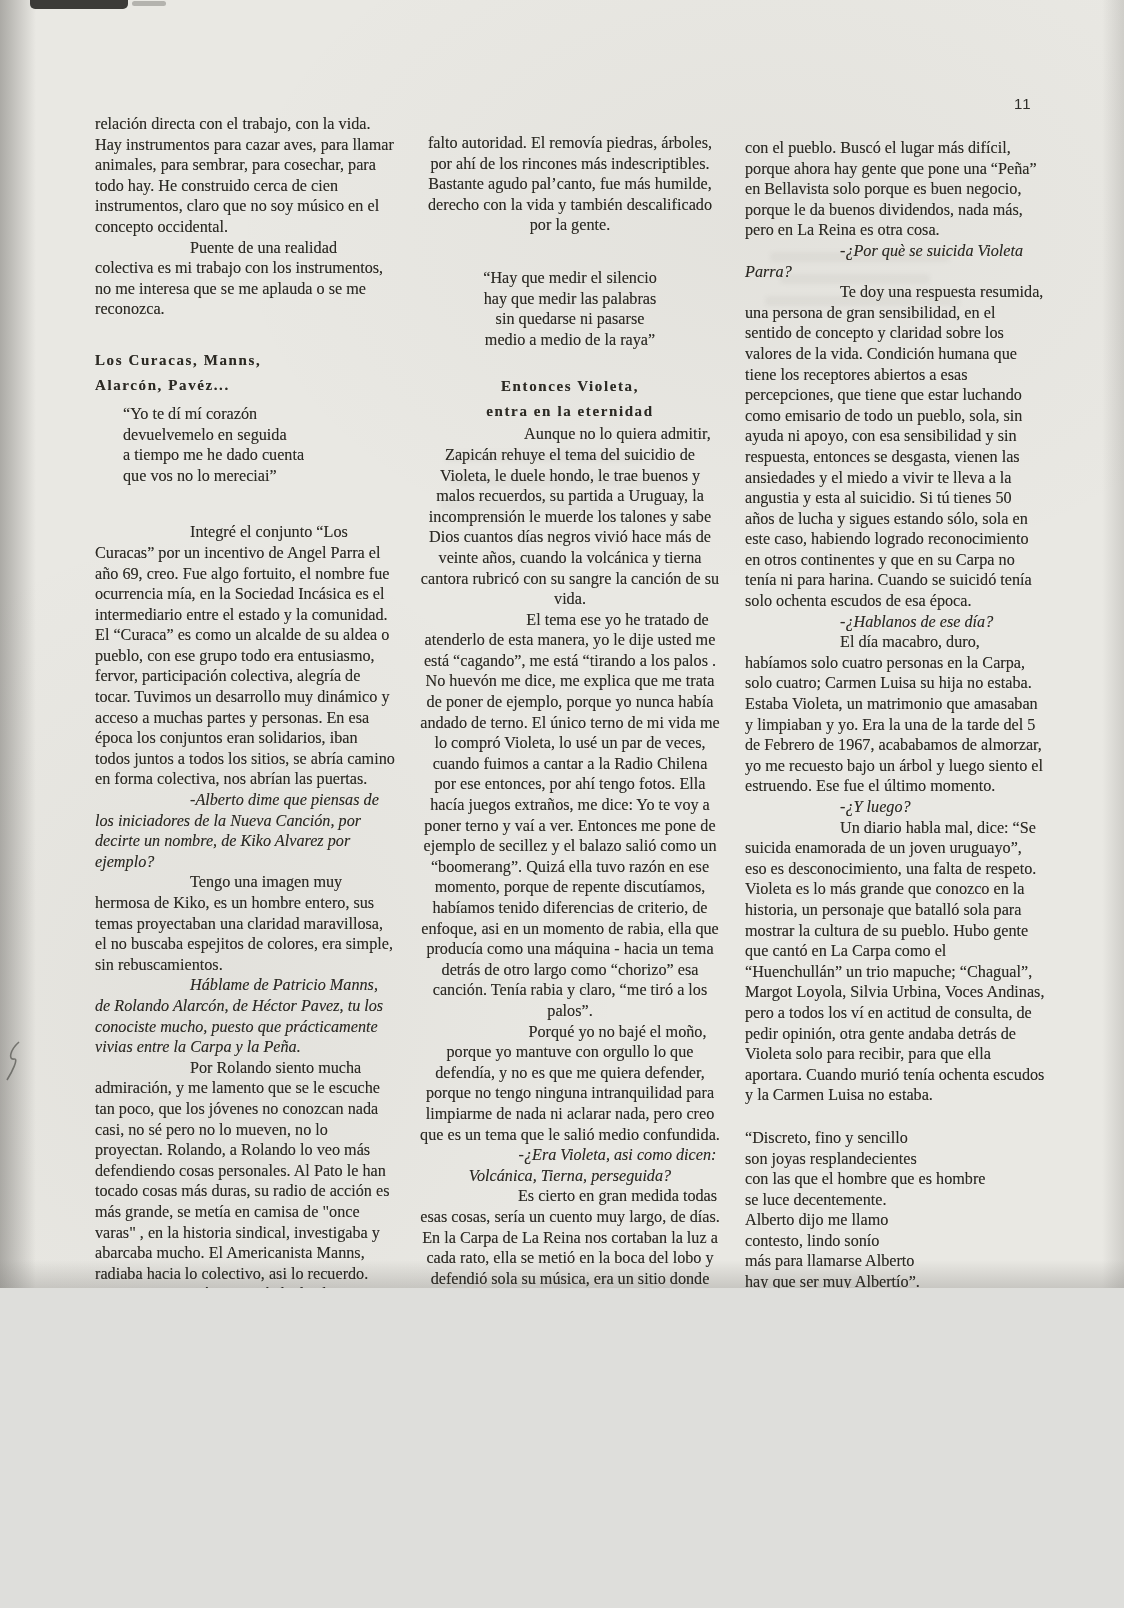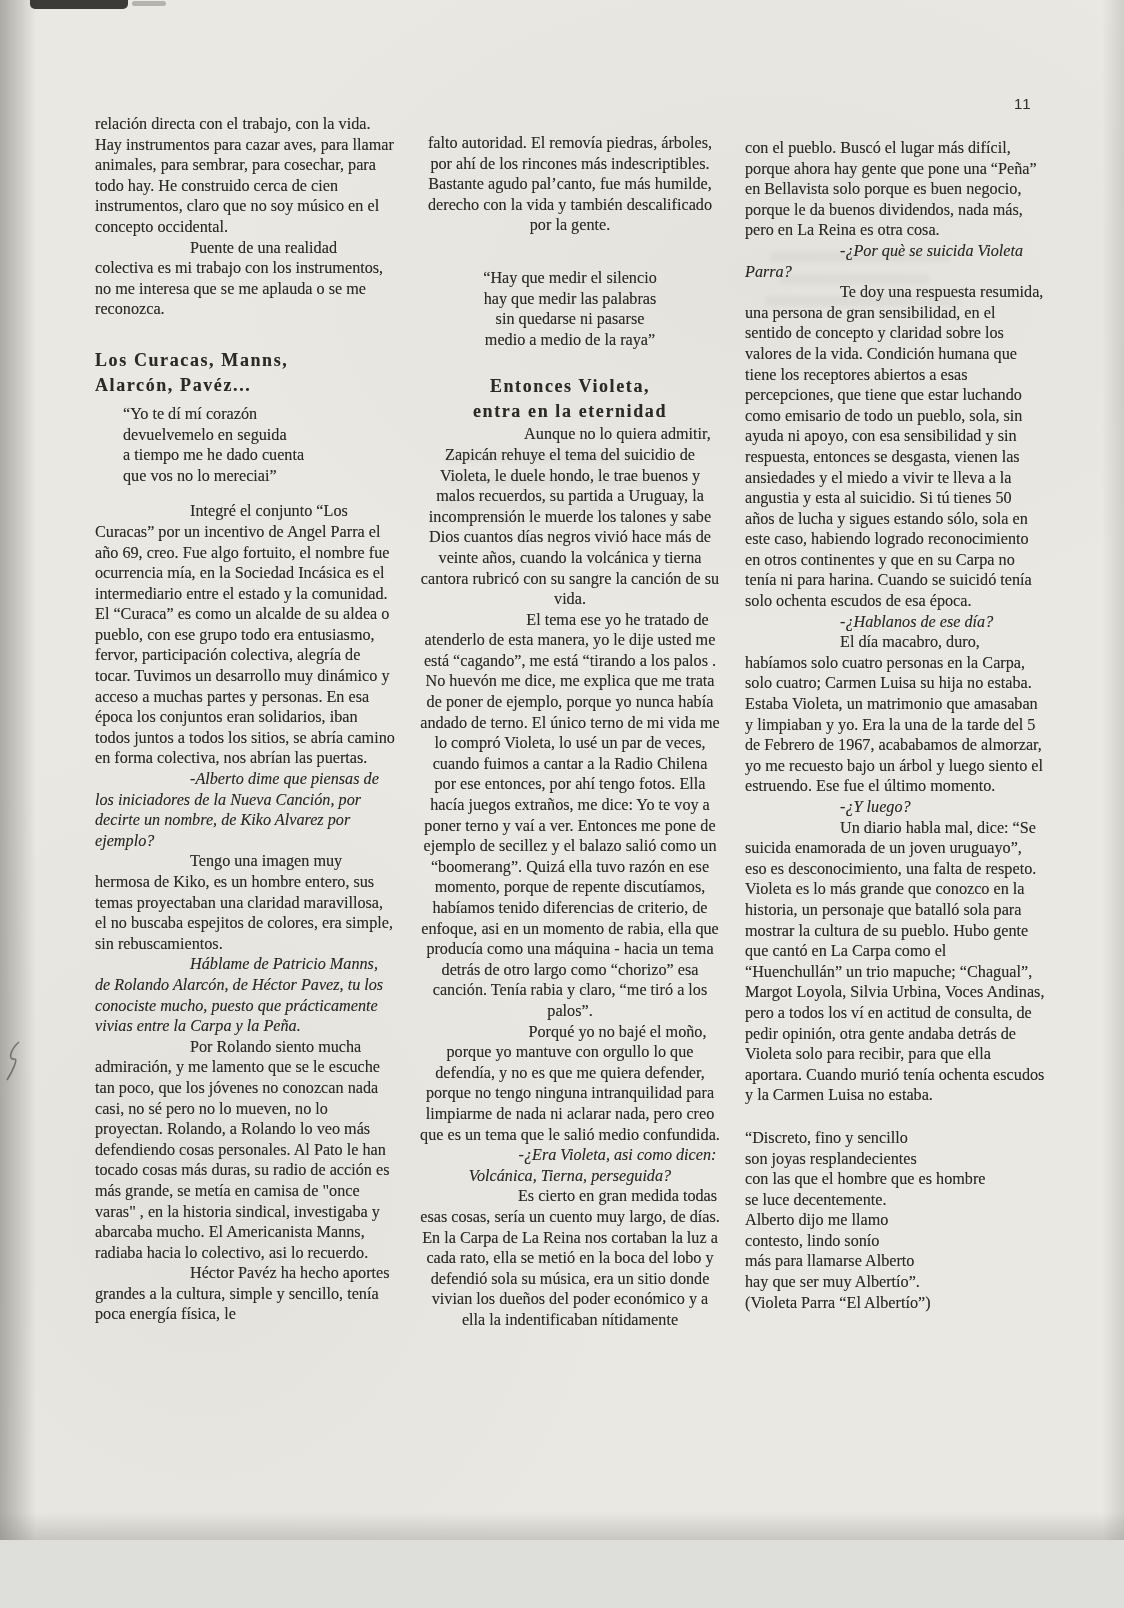--- a/index.html
+++ b/index.html
@@ -1,17 +1,17 @@
 <!DOCTYPE html>
 <html><head>
 <meta charset="utf-8">
 <style>
   html,body { margin:0; padding:0; background:#dededb; }
   .page {
-    position:relative; width:1124px; height:1540px; overflow:hidden;
+    position:relative; width:1124px; height:1288px; overflow:hidden;
     background:
       radial-gradient(900px 600px at 68% 18%, rgba(120,115,105,.05), transparent 60%),
       radial-gradient(700px 800px at 18% 78%, rgba(120,115,105,.06), transparent 60%),
       #e9e8e3;
     font-family:"Liberation Serif","DejaVu Serif",serif;
     color:#2c2a24;
   }
   
   .edge-left   { position:absolute; left:0; top:0; width:36px; height:100%;
                  background:linear-gradient(90deg, rgba(110,108,104,.50), rgba(110,108,104,0)); }
@@ -34,29 +34,29 @@
   .col { position:absolute; width:300px; font-size:16.2px; line-height:20.6px;
          text-shadow:0 0 .5px rgba(43,41,36,.40); }
   .col-1 { left:95px;  top:114px; }
   .col-2 { left:420px; top:133px;text-align:center; }
   .col-3 { left:745px; top:138px; }
 
   .para { margin:0; }
   .ind  { text-indent:95px; }
   .q    { font-style:italic; }
 
-  .heading { font-weight:bold; font-size:18px; line-height:25px;
+  .heading { font-weight:bold; font-size:15px; line-height:25px;
              letter-spacing:1.6px; margin:28px 0 5px; }
   .heading-2 { margin:24px 0 0; }
 
   .verse { margin:6px 0 0 28px; }
   .verse.flush { margin-left:0; }
   .verse.gap-top { margin-top:32px; }
   .verse.gap-top-sm { margin-top:22px; }
-  .after-verse { margin-top:15px; }
+  .after-verse { margin-top:36px; }
   .attribution { text-align:left; margin:0; }
 </style>
 </head>
 <body>
 
 <div class="page">
 
   <div class="edge-left"></div>
   <div class="edge-right"></div>
   <div class="edge-bottom"></div>

